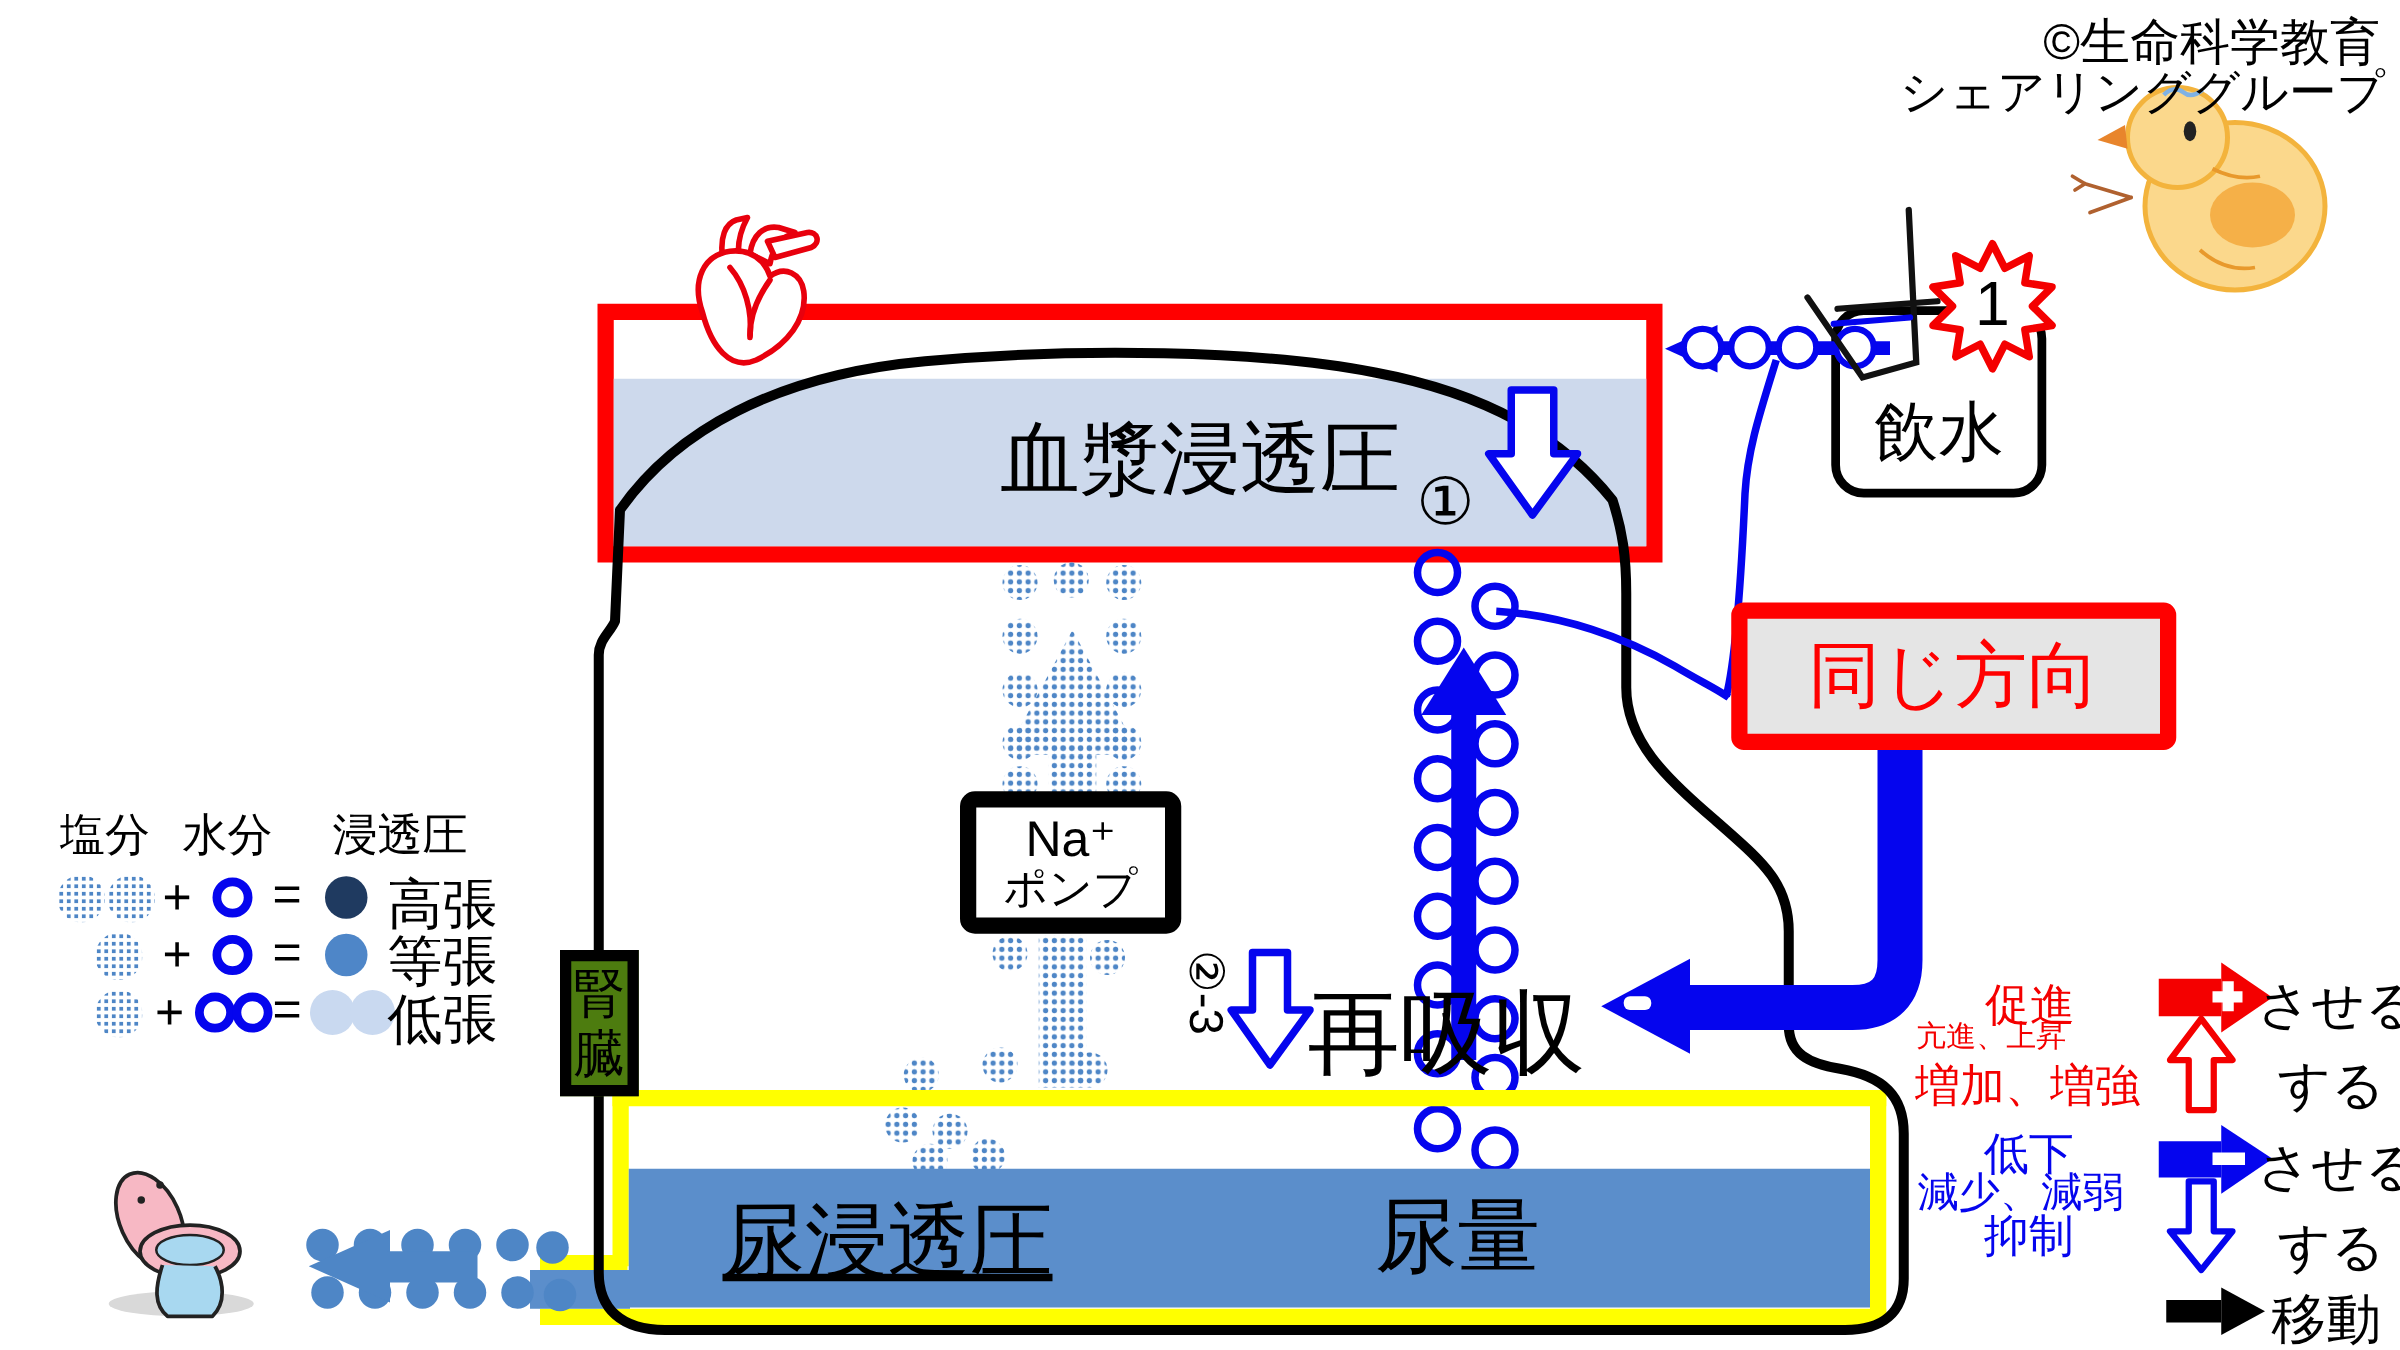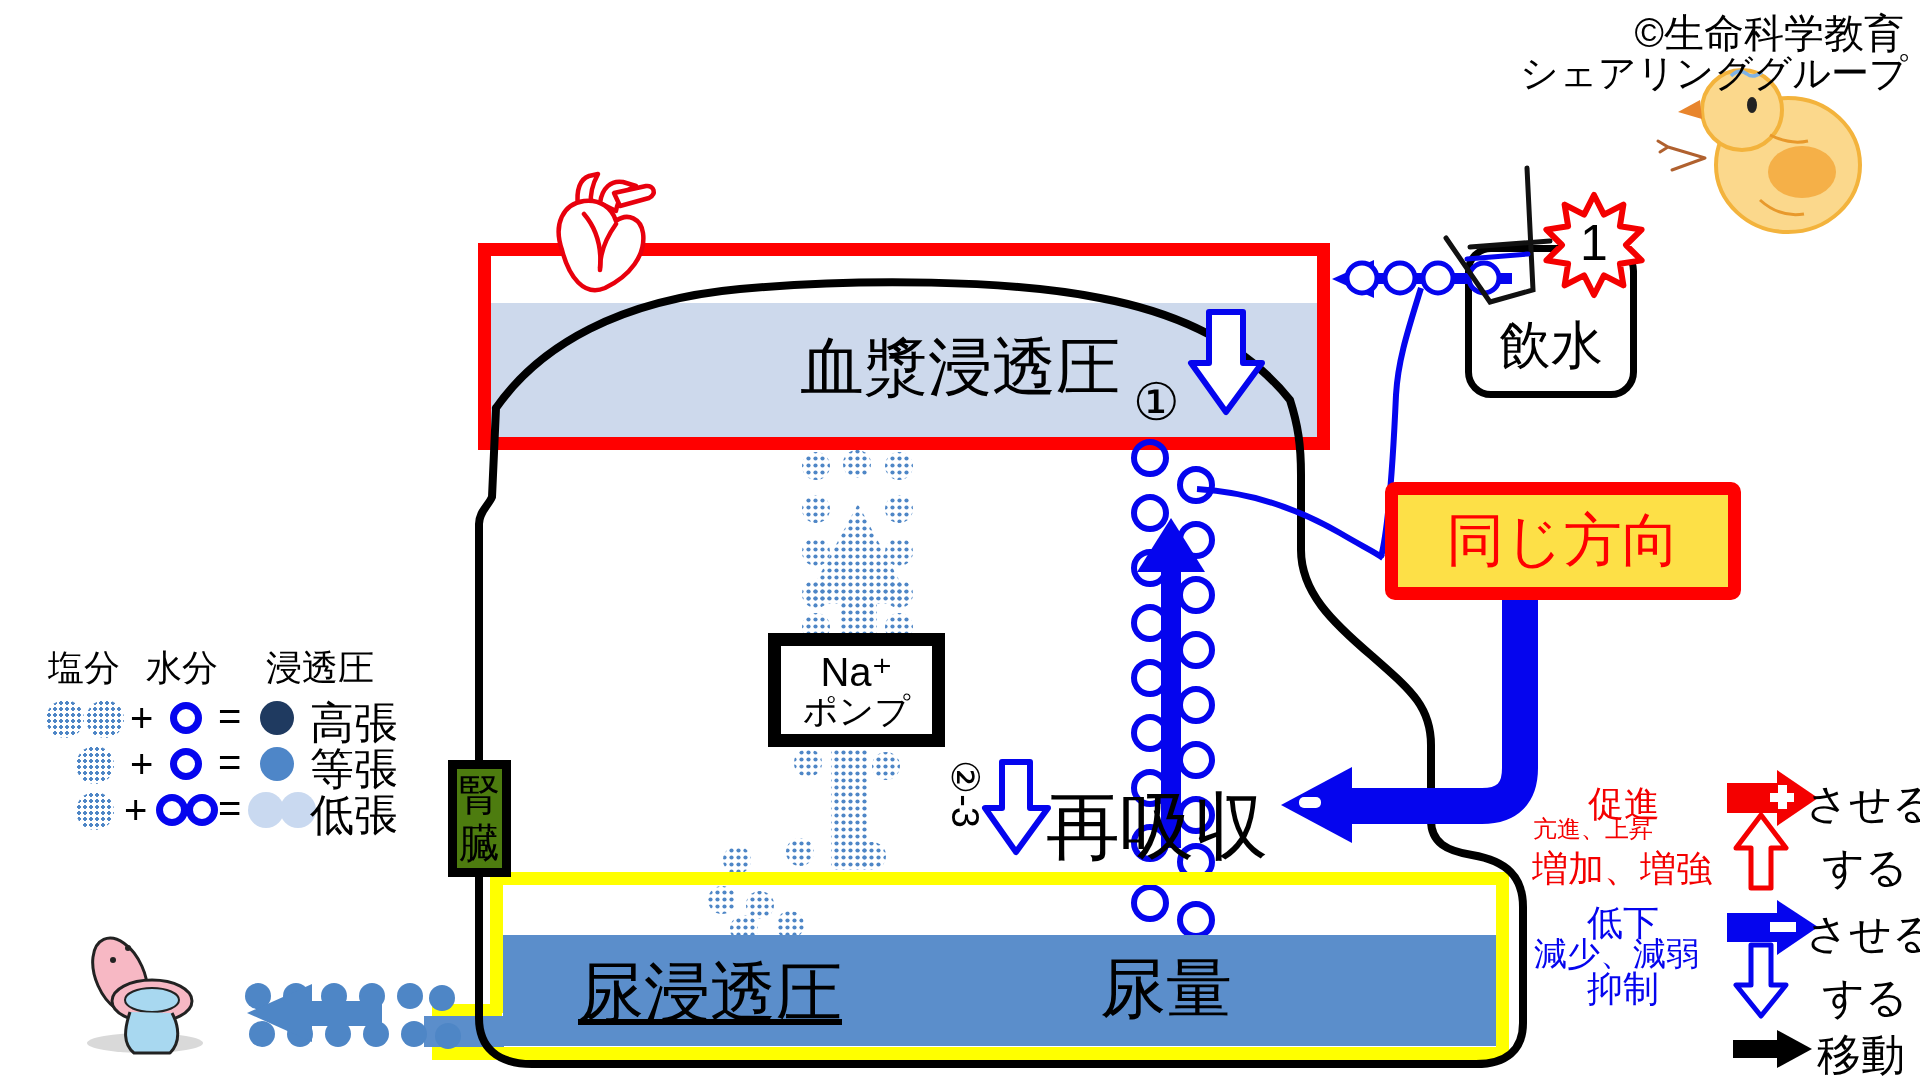--- a/index.html
+++ b/index.html
@@ -180,26 +180,26 @@
       <path d="M1731,76 q 8,-8 16,-2 q 6,5 15,-2" stroke="#7fb2e5" stroke-width="3.5" fill="none"></path>
     </g>
   </svg>
 
   <div class="abs jp" style="right:16px;top:6px;font-size:40px;">©生命科学教育</div>
   <div class="abs jp" style="right:12px;top:48px;font-size:38px;">シェアリンググループ</div>
 
   <div class="abs jp" style="left:800px;top:324px;font-size:64px;">血漿浸透圧</div>
   <div class="abs jp" style="left:1133px;top:372px;font-size:52px;">①</div>
 
-  <div class="abs" style="left:1385px;top:482px;width:356px;height:118px;border:13px solid #ff0000;border-radius:10px;background:#fde047;
+  <div class="abs" style="left:1385px;top:482px;width:356px;height:118px;border:13px solid #ff0000;border-radius:10px;background:#e5e5e5;
               box-sizing:border-box;display:flex;align-items:center;justify-content:center;">
     <span class="jp" style="font-size:58px;color:#ff0000;">同じ方向</span>
   </div>
 
-  <div class="abs" style="left:768px;top:633px;width:177px;height:114px;border:13px solid #000;border-radius:0;background:#fff;
+  <div class="abs" style="left:768px;top:633px;width:177px;height:114px;border:13px solid #000;border-radius:12px;background:#fff;
               box-sizing:border-box;display:flex;flex-direction:column;align-items:center;justify-content:center;line-height:1.05;">
     <span style="font-size:40px;">Na⁺</span>
     <span class="jp" style="font-size:35px;">ポンプ</span>
   </div>
 
   <div class="abs" style="left:448px;top:760px;width:63px;height:117px;border:9px solid #000;background:#4d7c0f;box-sizing:border-box;
               display:flex;align-items:flex-end;justify-content:center;">
     <span style="font-size:41px;width:42px;line-height:1.17;word-break:break-all;text-align:center;">腎臓</span>
   </div>
 

